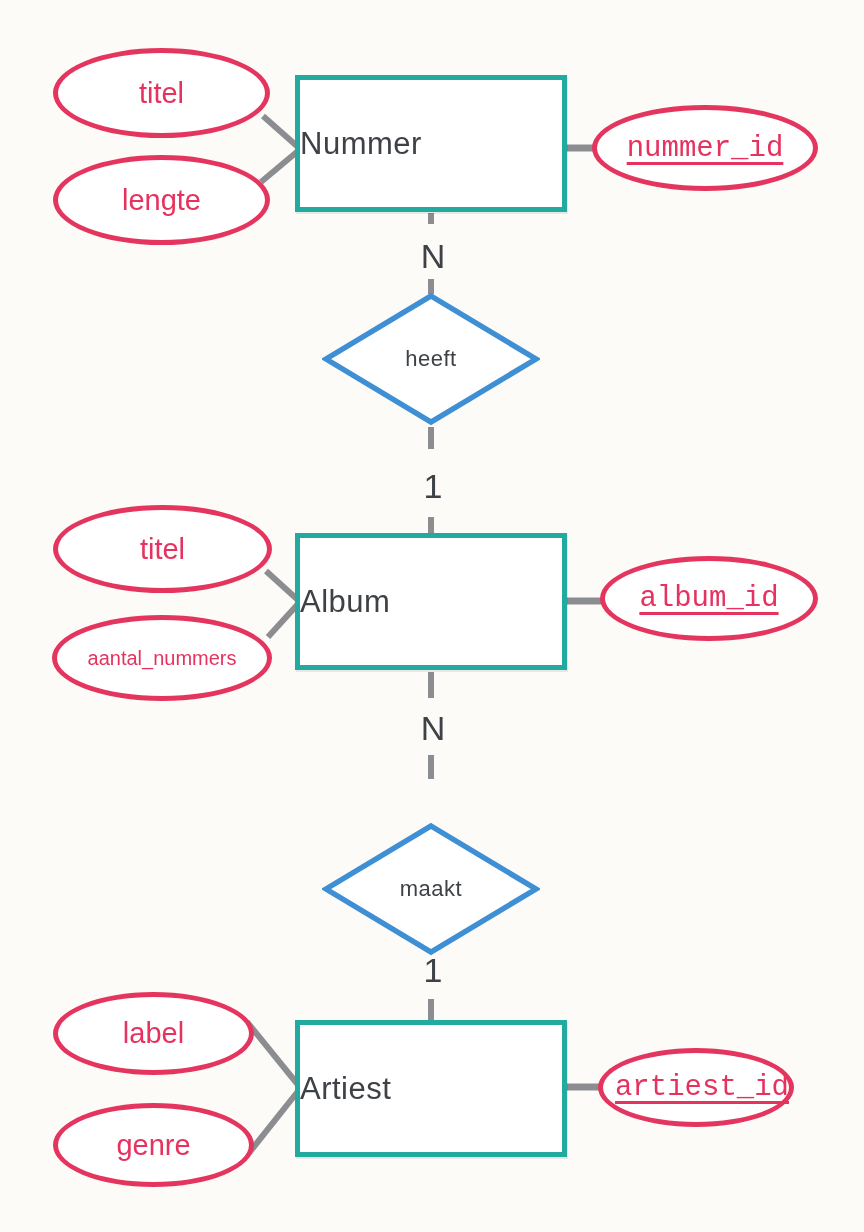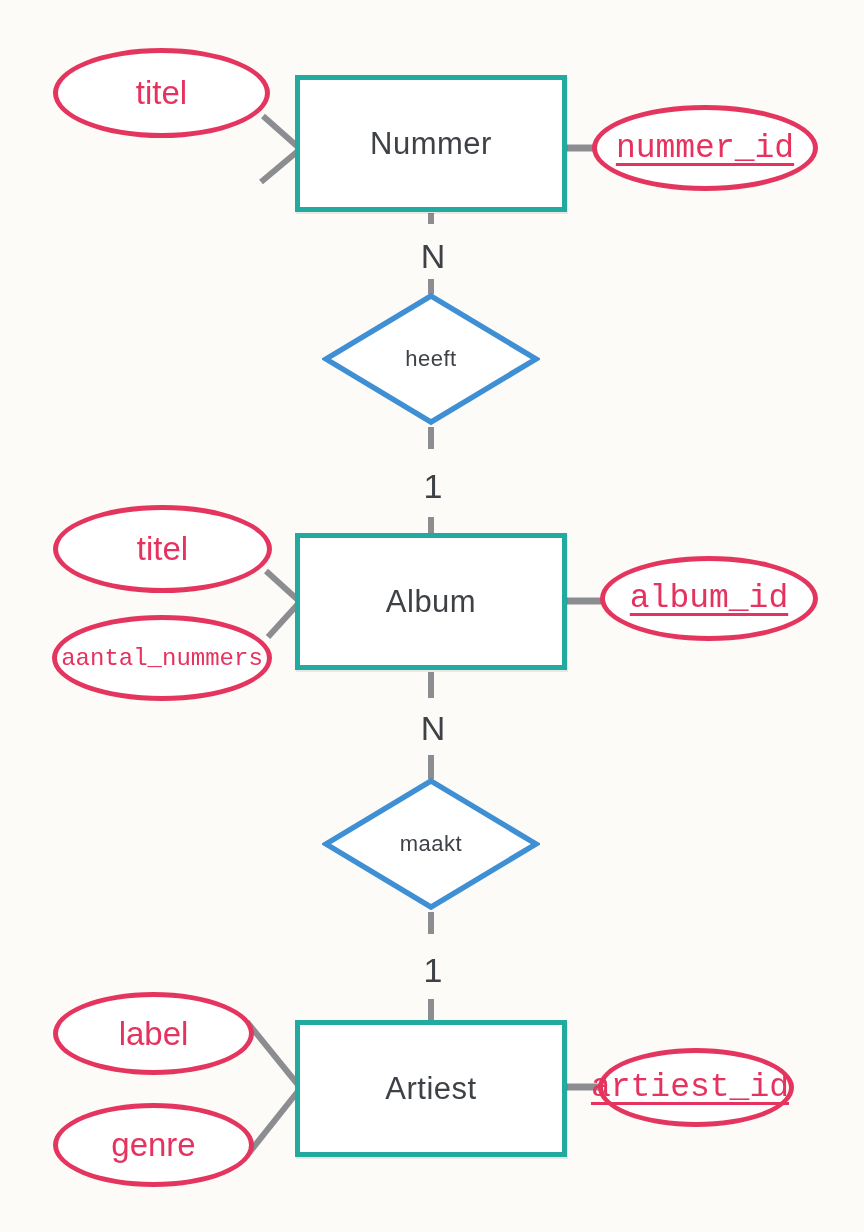--- a/index.html
+++ b/index.html
@@ -26,44 +26,43 @@
   .connectors line.thick { stroke-width: 7; }
 
   .entity {
     position: absolute;
     width: 272px;
     height: 137px;
     background: #ffffff;
     border: 5px solid var(--entity-border, #22aaa1);
     display: flex;
     align-items: center;
-    justify-content: center;
     box-shadow: 1px 2px 0 rgba(0,0,0,0.08);
   }
   .entity-label {
     font-size: 31px;
     color: var(--text, #3e4247);
     letter-spacing: 0.5px;
   }
 
   .attr {
     position: absolute;
     border: 5px solid var(--attribute-border, #e4355f);
     border-radius: 50%;
     background: #ffffff;
     display: flex;
     align-items: center;
     justify-content: center;
   }
   .attr span {
     color: var(--attribute-text, #e4355f);
-    font-size: 33px;
+    font-size: 29px;
     white-space: nowrap;
   }
-  .attr.small span { font-size: 24px; font-family: Liberation Mono, monospace; }
+  .attr.small span { font-size: 20px; }
   .attr.key span {
     text-decoration: underline;
     text-decoration-thickness: 2.5px;
     text-underline-offset: 6px;
     font-family: Liberation Mono, monospace;
   }
 
   .relationship {
     position: absolute;
     width: 218px;
@@ -123,20 +122,23 @@
     <line x1="266" y1="571" x2="298" y2="600"></line>
     <line x1="268" y1="637" x2="298" y2="604"></line>
     <line x1="247" y1="1022" x2="299" y2="1086"></line>
     <line x1="249" y1="1153" x2="299" y2="1090"></line>
   </svg>
 
   <div class="attr" style="left:53px; top:48px; width:217px; height:90px;">
     <span>titel</span>
   </div>
 
+  <div class="attr" style="left:53px; top:155px; width:217px; height:90px;">
+    <span>lengte</span>
+  </div>
 
   <div class="entity" style="left:295px; top:75px;">
     <span class="entity-label">Nummer</span>
   </div>
 
   <div class="attr key" style="left:592px; top:105px; width:226px; height:86px;">
     <span>nummer_id</span>
   </div>
 
   <div class="cardinality" style="left:433px; top:256px;">N</div>
@@ -161,21 +163,21 @@
   <div class="entity" style="left:295px; top:533px;">
     <span class="entity-label">Album</span>
   </div>
 
   <div class="attr key" style="left:600px; top:556px; width:218px; height:85px;">
     <span>album_id</span>
   </div>
 
   <div class="cardinality" style="left:433px; top:728px;">N</div>
 
-  <div class="relationship" style="left:322px; top:777px;">
+  <div class="relationship" style="left:322px; top:822px;">
     <svg viewBox="0 0 218 134" xmlns="http://www.w3.org/2000/svg">
       <polygon points="109,4 214,67 109,130 4,67"></polygon>
     </svg>
     <span class="rel-label">maakt</span>
   </div>
 
   <div class="cardinality" style="left:433px; top:970px;">1</div>
 
   <div class="attr" style="left:53px; top:992px; width:201px; height:83px;">
     <span>label</span>

